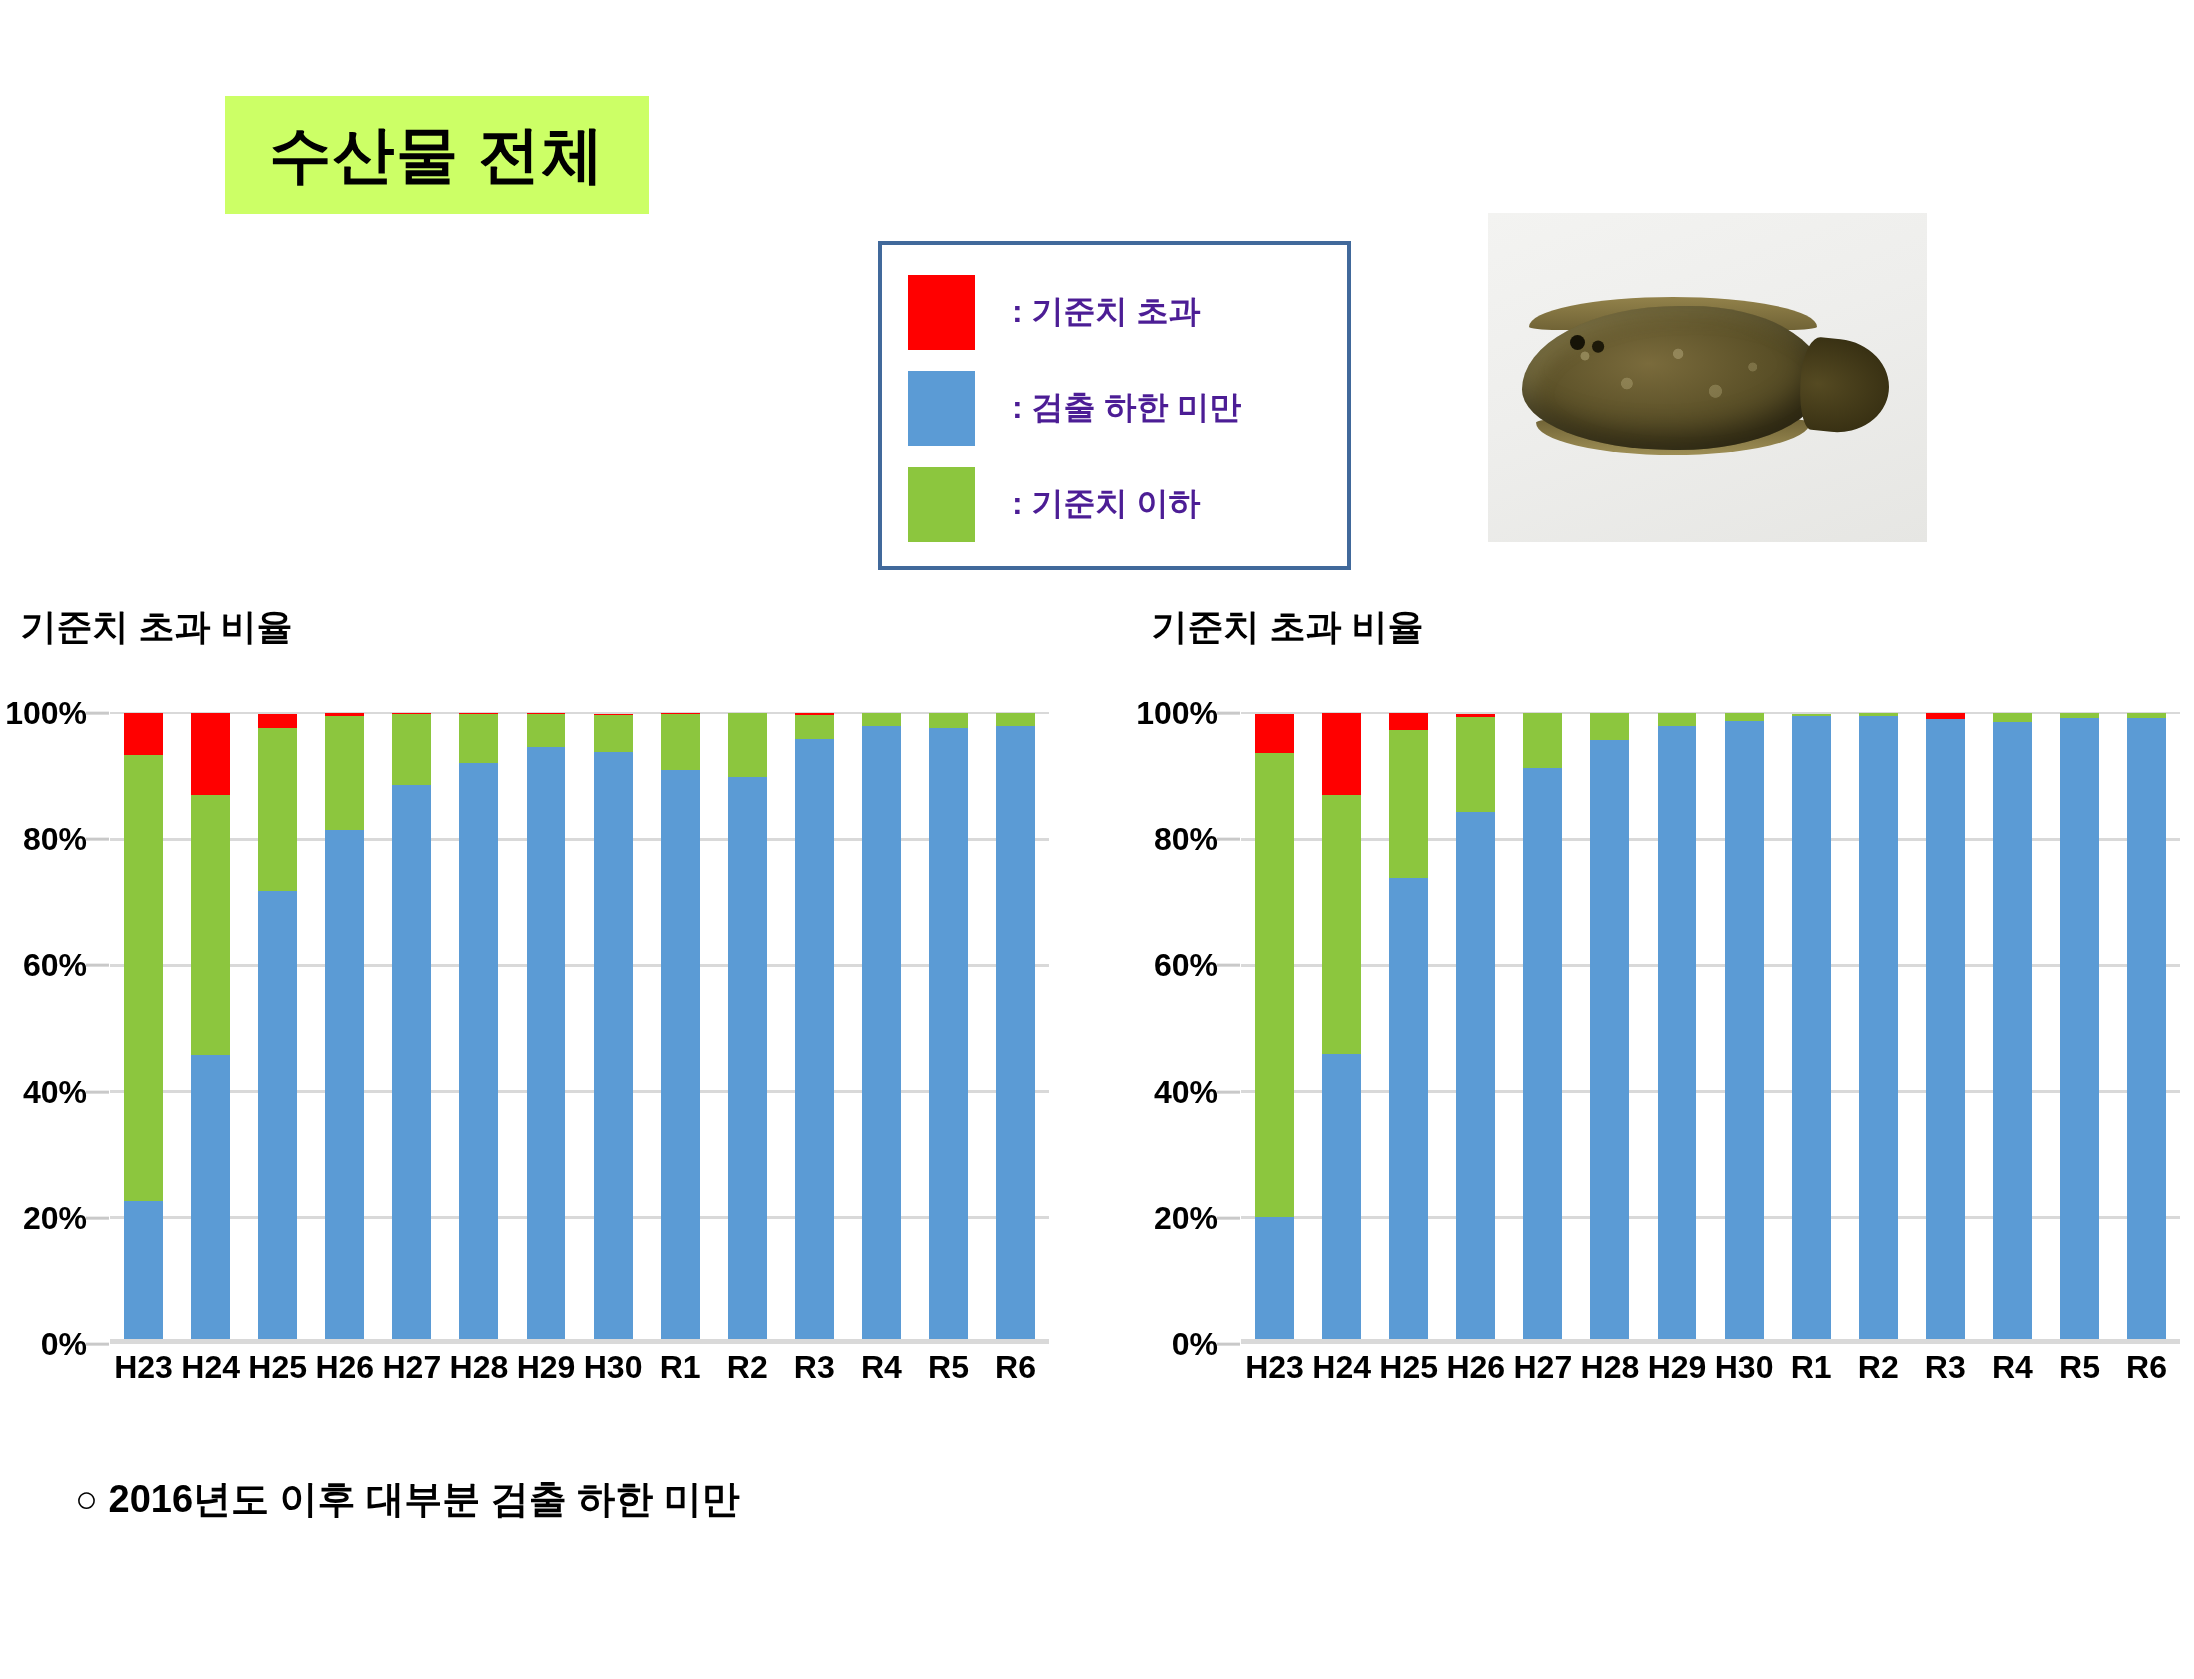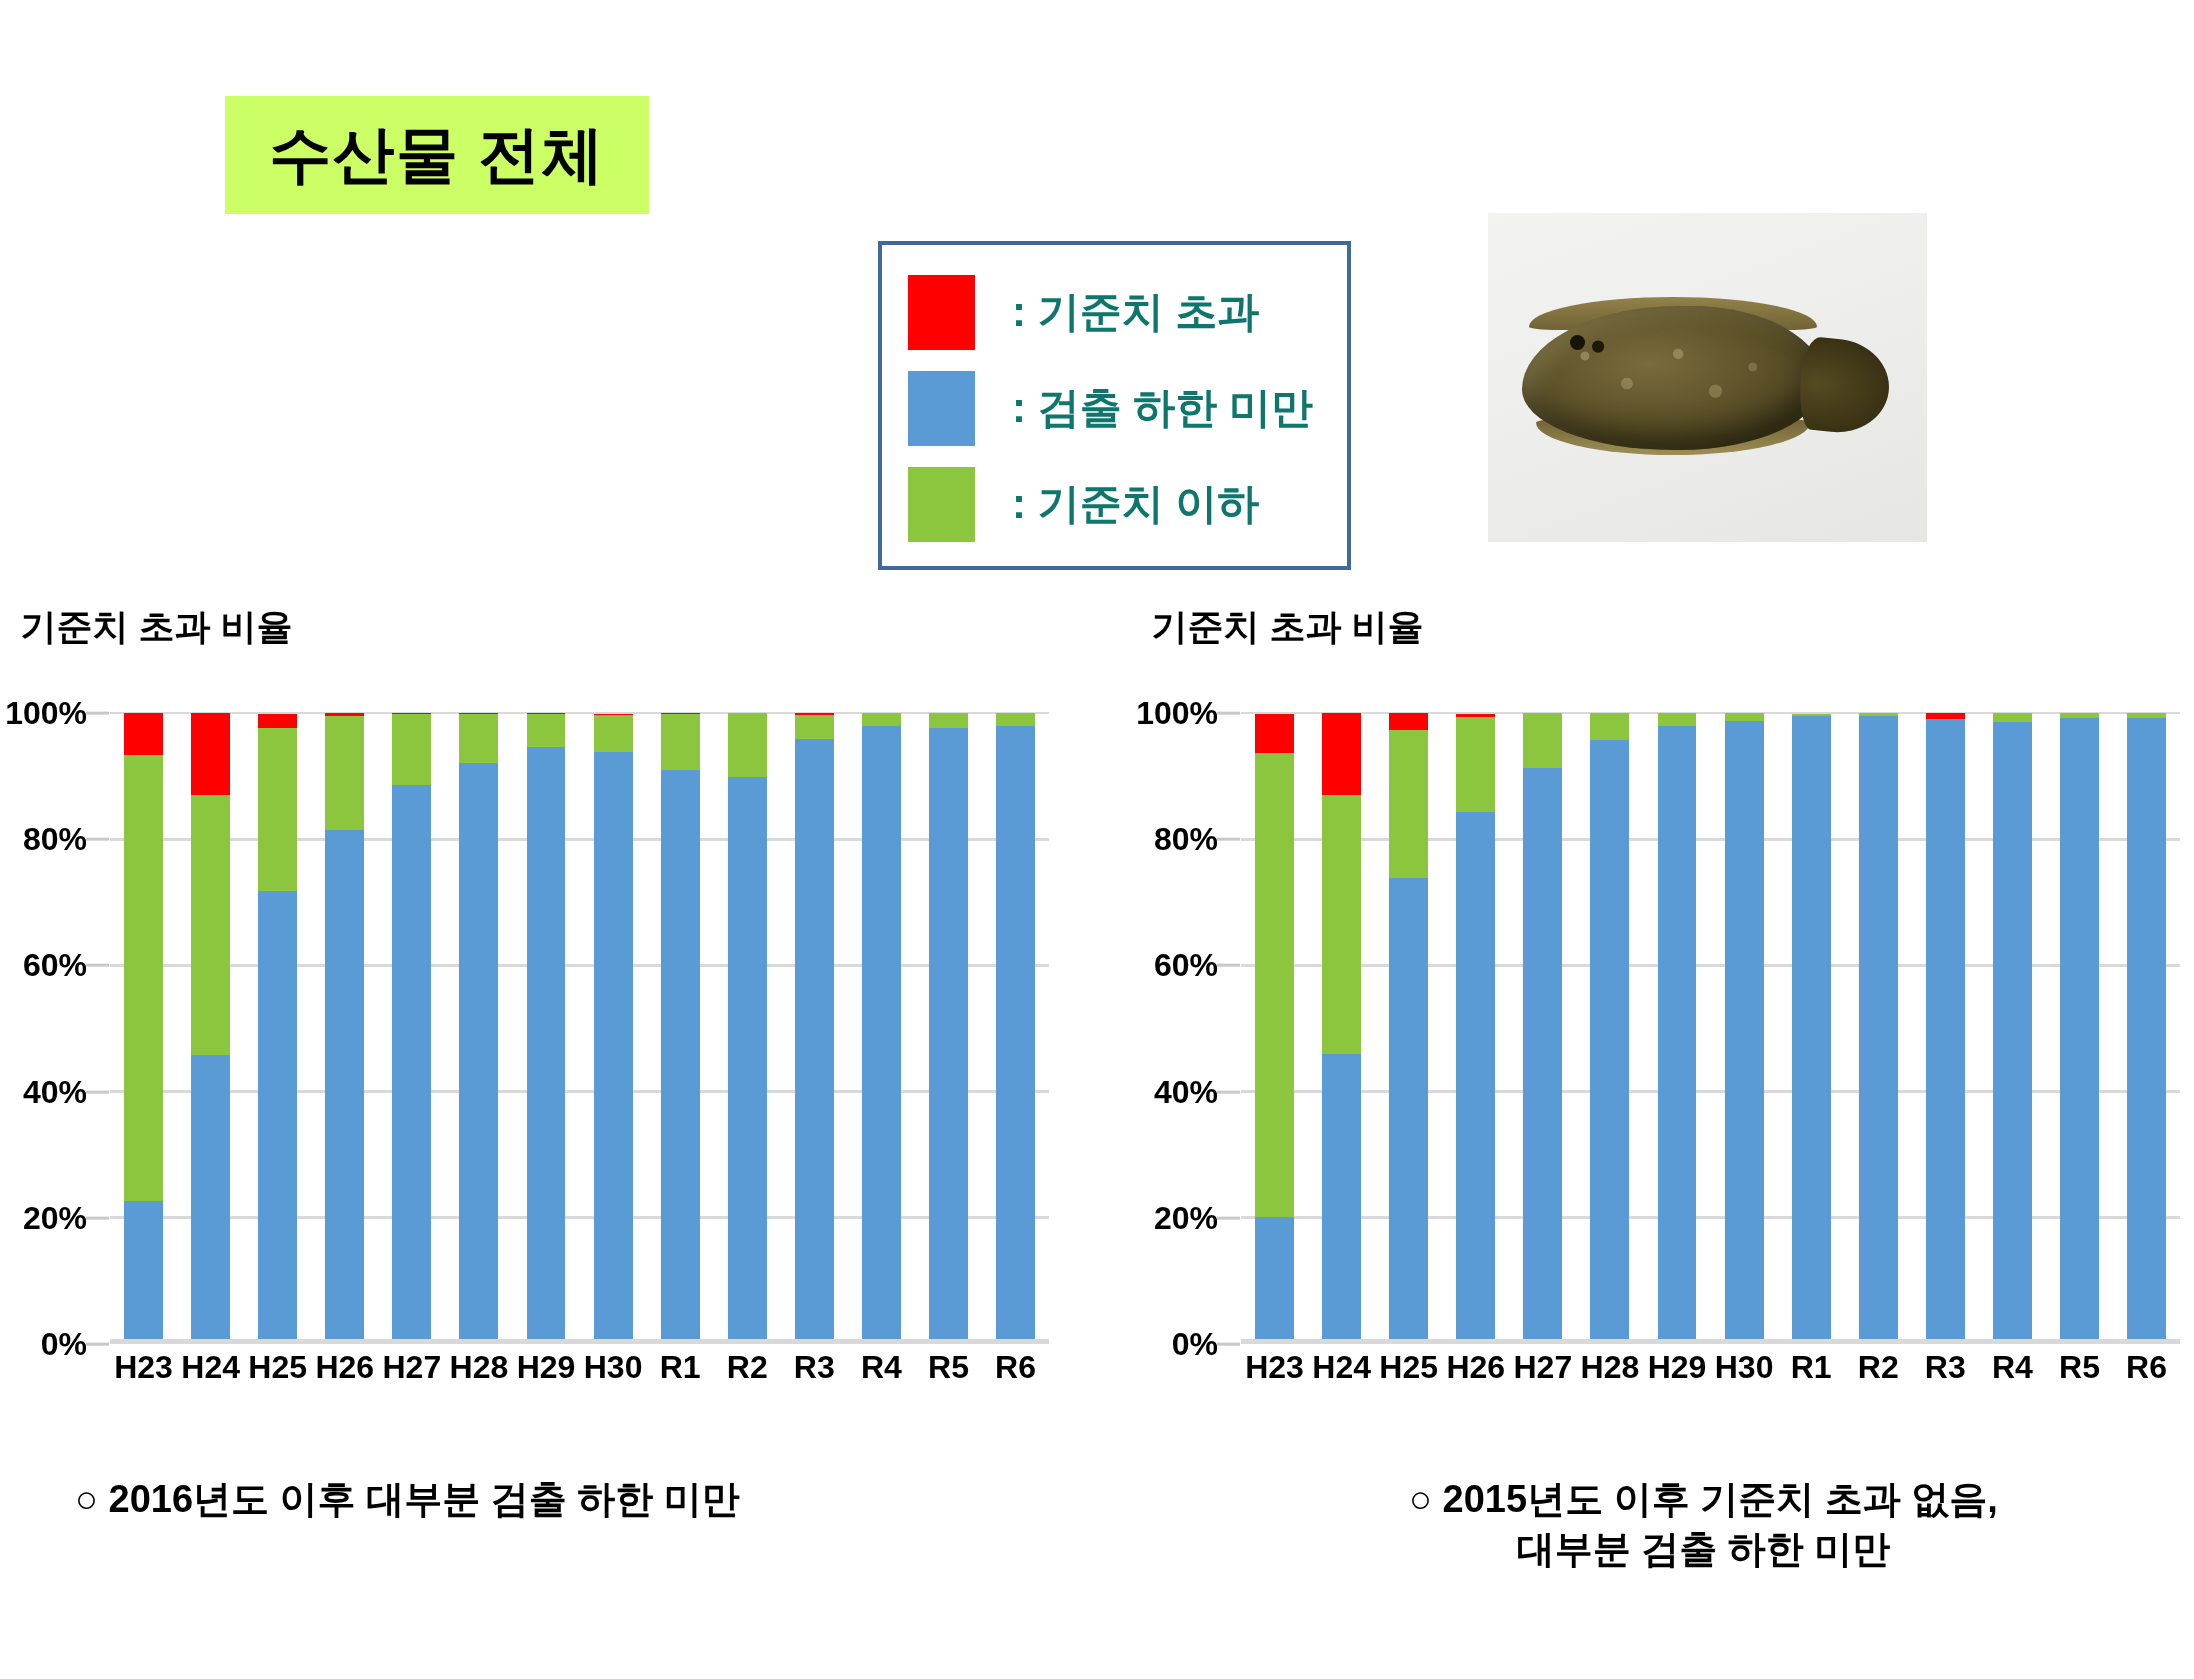--- a/index.html
+++ b/index.html
@@ -31,21 +31,21 @@
     border:4.8px solid #41699B;background:#ffffff;
     box-sizing:border-box;
     padding:19px 0 0 26px;
   }
   .legend-row{display:flex;align-items:center;height:96px;}
   .swatch{width:67px;height:75px;flex:0 0 auto;}
   .sw-red{background:#FF0000;}
   .sw-green{background:#8CC63E;}
   .sw-blue{background:#5B9BD5;}
   .legend-label{
-    margin-left:37px;font-size:42px;font-weight:bold;color:#0f766e;
+    margin-left:37px;font-size:32px;font-weight:bold;color:#4c1d95;
     white-space:nowrap;
   }
 
   
   #fish-photo{
     position:absolute;left:1488px;top:213px;width:439px;height:329px;
     background:linear-gradient(160deg,#f3f3f1 0%,#eeeeec 45%,#e6e6e3 100%);
     overflow:hidden;
   }
   #fish-photo .body{
@@ -443,24 +443,15 @@
     </div>
   </div>
 
   <div class="bullets" id="bullets-left">
     <div class="bullet-line">
       <span class="bullet-mark">○</span>
       <span>2016년도 이후 대부분 검출 하한 미만</span>
     </div>
   </div>
 
-  <div class="bullets" id="bullets-right">
-    <div class="bullet-line">
-      <span class="bullet-mark">○</span>
-      <span>2015년도 이후 기준치 초과 없음,</span>
-    </div>
-    <div class="bullet-line">
-      <span>대부분 검출 하한 미만</span>
-    </div>
-  </div>
 
 </div>
 
 
 </body></html>

